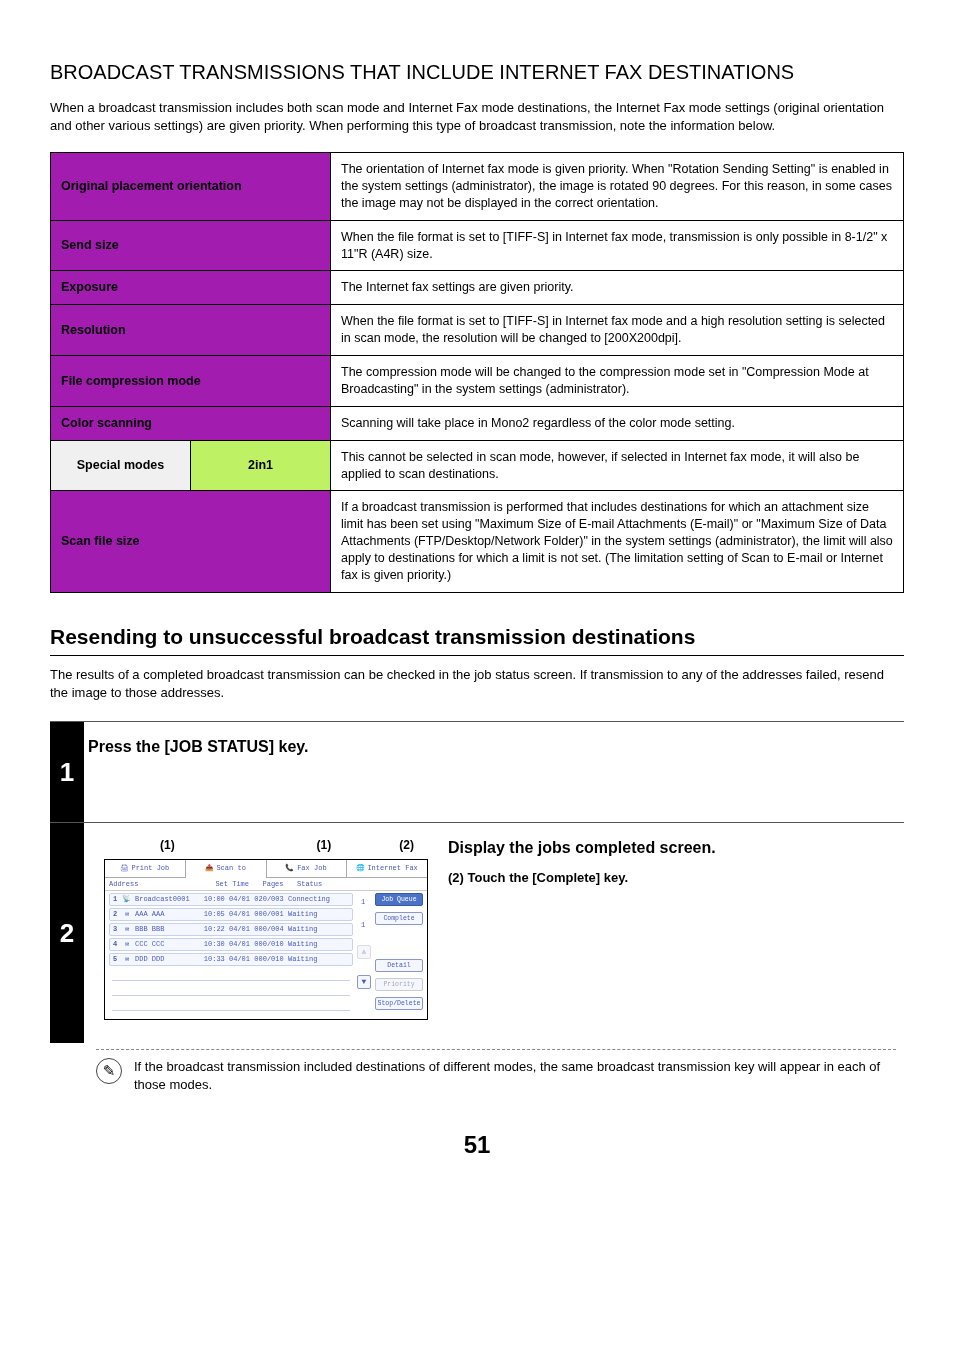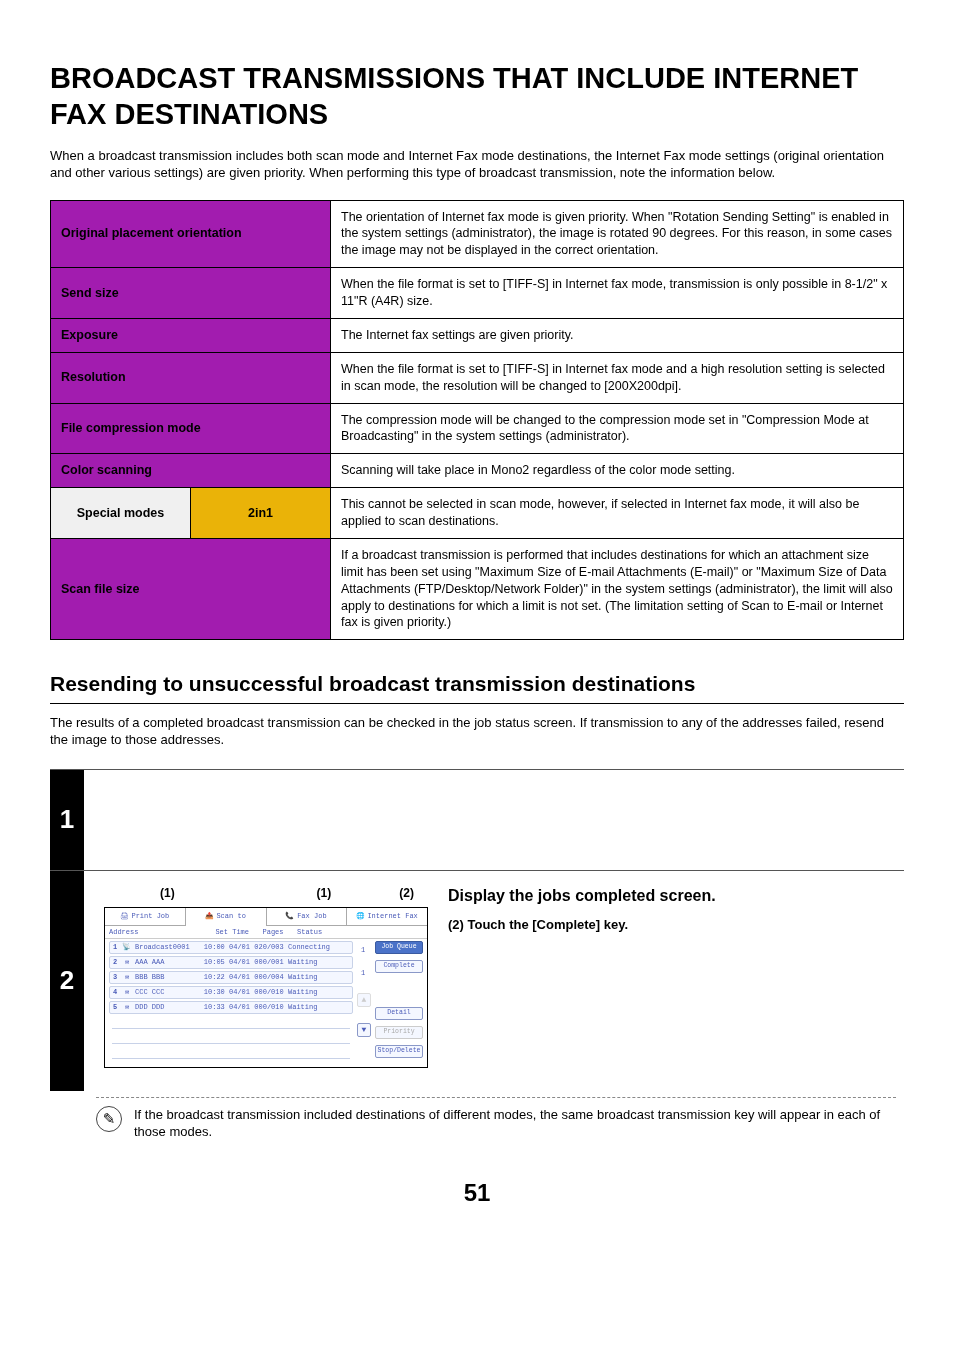--- a/index.html
+++ b/index.html
@@ -6,22 +6,22 @@
   body {
     font-family: Arial, Helvetica, sans-serif;
     color: #000;
     background: #fff;
     width: 954px;
     padding: 60px 50px 40px 50px;
     font-size: 13px;
     line-height: 1.35;
   }
   h1 {
-    font-size: 29px;
-    font-weight: bold;
+    font-size: 20px;
+    font-weight: normal;
     line-height: 1.25;
     margin-bottom: 14px;
   }
   .intro { margin-bottom: 18px; font-size: 13px; }
   table.rules {
     width: 100%;
     border-collapse: collapse;
     font-size: 12.5px;
   }
   table.rules td, table.rules th {
@@ -35,21 +35,21 @@
     text-align: left;
     width: 280px;
   }
   table.rules .sub-label-left {
     background: #f0f0f0;
     font-weight: bold;
     text-align: center;
     width: 140px;
   }
   table.rules .sub-label-right {
-    background: #eab308;
+    background: #bef264;
     font-weight: bold;
     text-align: center;
     width: 140px;
   }
   h2.subheading {
     font-size: 21px;
     font-weight: bold;
     margin-top: 30px;
     margin-bottom: 10px;
     border-bottom: 1px solid #000;
@@ -310,20 +310,23 @@
 </tbody>
   </table>
 
 <h2 class="subheading">Resending to unsuccessful broadcast transmission destinations</h2>
 <p>The results of a completed broadcast transmission can be checked in the job status screen. If transmission to any of the addresses failed, resend the image to those addresses.</p>
 
 <div class="steps">
 
   <div class="step-row">
     <div class="step-num">1</div>
+    <div class="step-right">
+      <div class="step-title">Press the [JOB STATUS] key.</div>
+    </div>
   </div>
 
   <div class="step-row" style="flex-wrap:wrap;border-top:1px solid #555;">
     <div style="display:flex;width:100%;">
       <div class="step-num" style="min-height:220px">2</div>
       <div class="step-left" style="align-items:stretch;">
         <div class="screen-wrap">
           <div class="callouts">
             <span style="flex:1.5;text-align:left;padding-left:50px">(1)</span>
             <span style="flex:1;text-align:center;">(1)</span>

